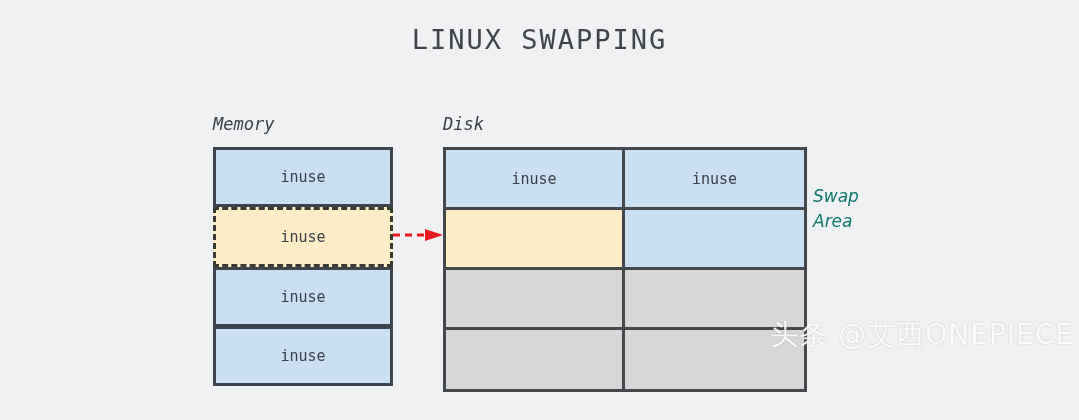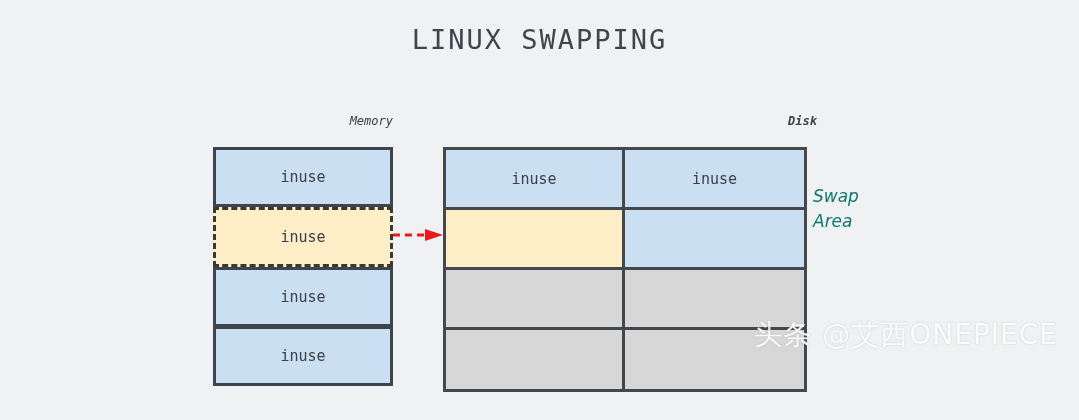--- a/index.html
+++ b/index.html
@@ -33,26 +33,26 @@
     font-size: 27px;
     letter-spacing: 2px;
     color: #41454b;
   }
 
   
   .caption {
     position: absolute;
     font-family: "DejaVu Sans Mono", "Liberation Mono", monospace;
     font-style: italic;
-    font-size: 12px;
+    font-size: 17px;
     color: #3b4048;
-    text-align: right;
+    text-align: left;
   }
   #memory-caption { left: 213px; top: 114px; width: 180px; }
-  #disk-caption   { left: 459px; top: 114px; width: 358px; font-weight: bold; }
+  #disk-caption   { left: 443px; top: 114px; width: 358px; }
 
   
   #memory-column {
     position: absolute;
     left: 213px;
     top: 147px;
     width: 180px;
     height: 239px;
   }
   .mem-cell {
@@ -131,21 +131,21 @@
     font-style: italic;
     font-size: 17px;
     line-height: 25px;
     color: #0f766e;
     white-space: pre-line;
   }
 
   
   #watermark {
     position: absolute;
-    right: 21px;
+    right: 5px;
     bottom: 6px;
     font-family: "DejaVu Sans", "Liberation Sans", sans-serif;
     font-size: 28px;
     letter-spacing: 1px;
     color: rgba(255,255,255,0.92);
     text-shadow: 0 0 2px rgba(120,120,120,0.35);
     white-space: nowrap;
   }
 </style>
 </head>

